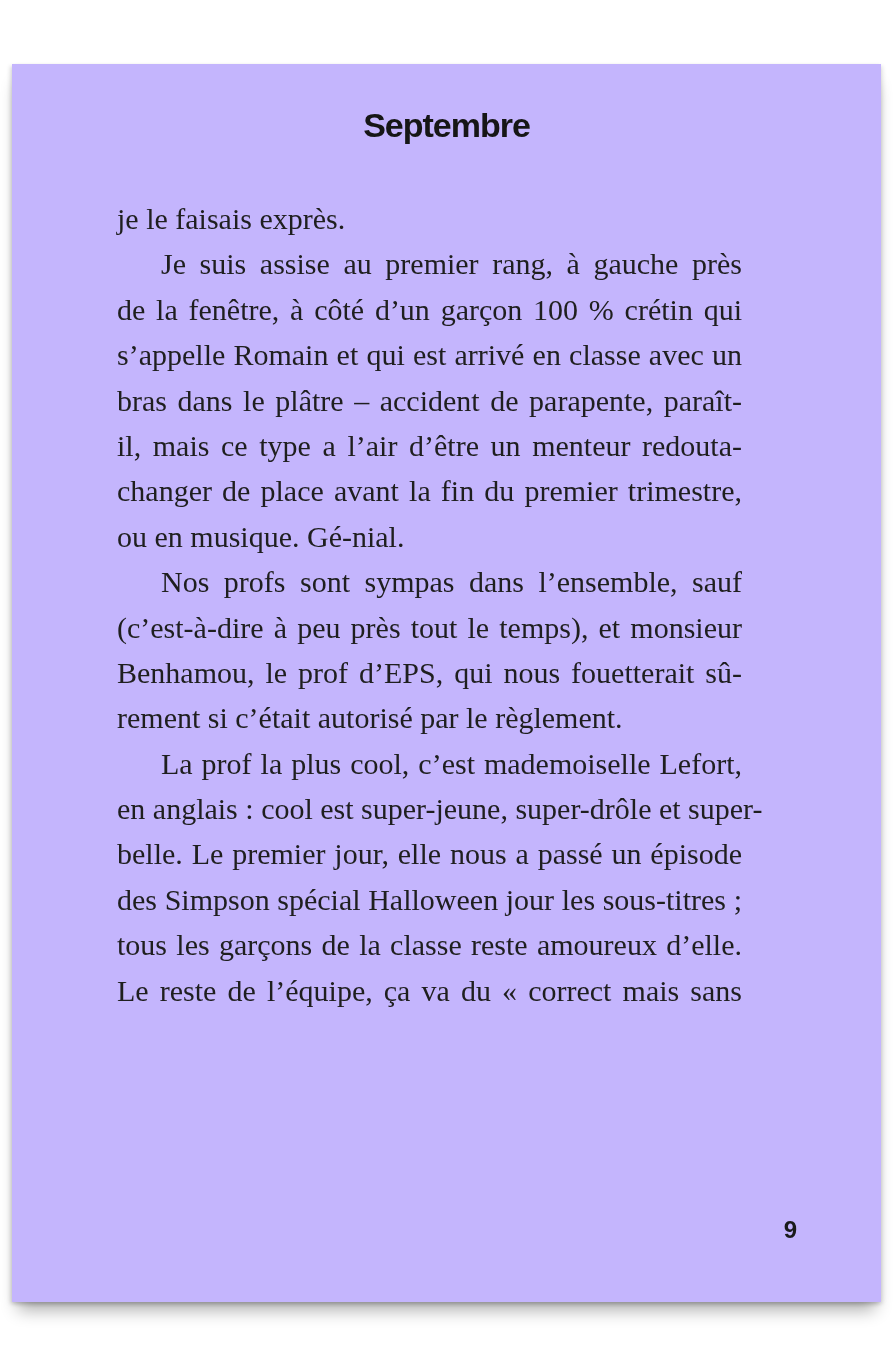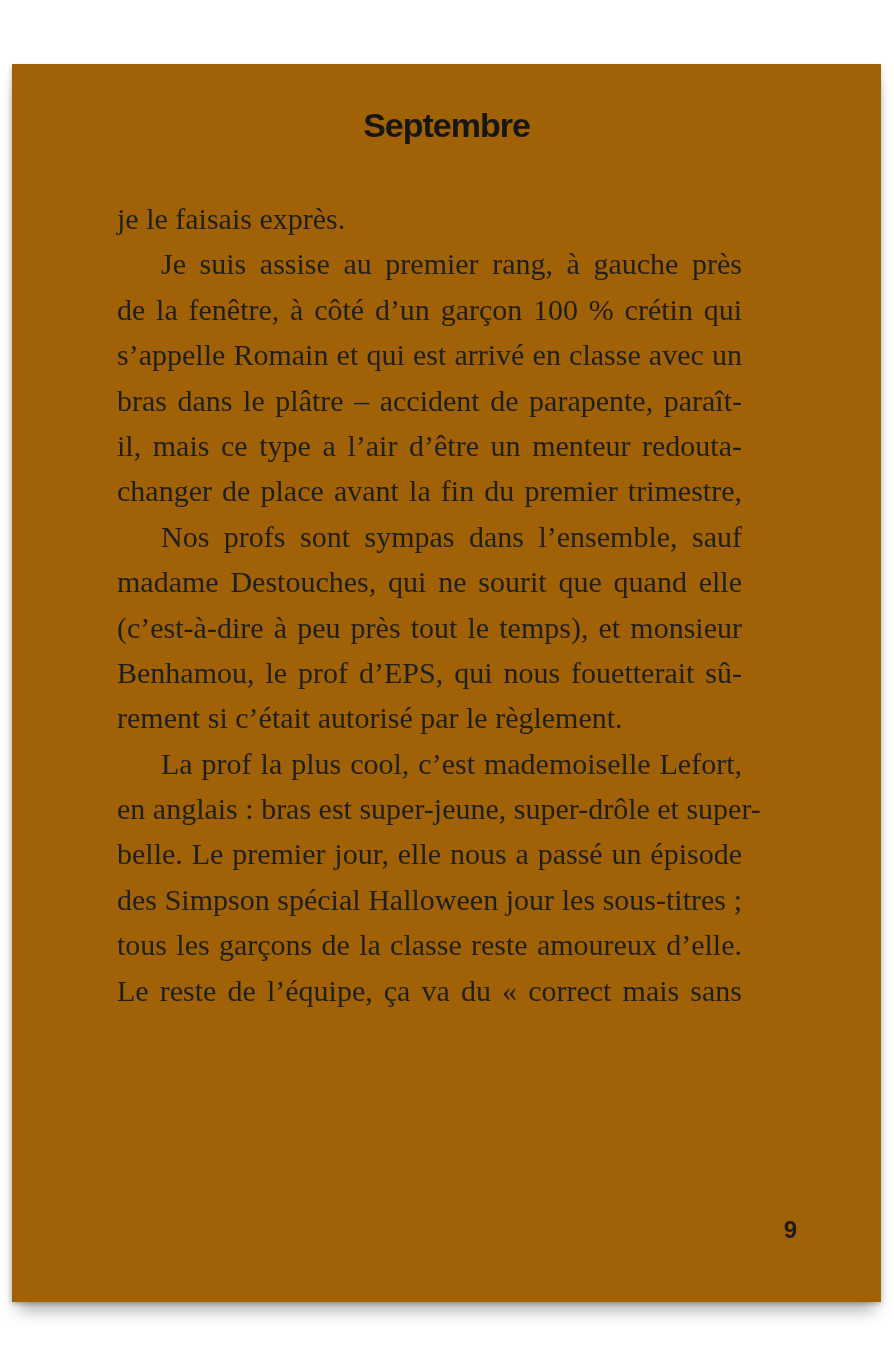--- a/index.html
+++ b/index.html
@@ -16,21 +16,21 @@
     width: 894px;
     height: 1362px;
     background: #ffffff;
   }
   .sheet {
     position: absolute;
     left: 12px;
     top: 64px;
     width: 869px;
     height: 1238px;
-    background: #a16207;
+    background: #c4b5fd;
     box-shadow:
       -2px 2px 4px rgba(0,0,0,0.14),
       2px 2px 4px rgba(0,0,0,0.10),
       0 14px 16px -6px rgba(0,0,0,0.32);
   }
   .chapter {
     position: absolute;
     top: 42px;
     left: 0;
     width: 100%;
@@ -84,27 +84,27 @@
   <div class="sheet">
     <h1 class="chapter">Septembre</h1>
     <div class="text-block" id="text-block">
         <div class="line endline"><span>je le faisais exprès.</span></div>
         <div class="line indent"><span>Je suis assise au premier rang, à gauche près</span></div>
         <div class="line"><span>de la fenêtre, à côté d’un garçon 100 % crétin qui</span></div>
         <div class="line"><span>s’appelle Romain et qui est arrivé en classe avec un</span></div>
         <div class="line"><span>bras dans le plâtre – accident de parapente, paraît-</span></div>
         <div class="line"><span>il, mais ce type a l’air d’être un menteur redouta-</span></div>
         <div class="line"><span>changer de place avant la fin du premier trimestre,</span></div>
+        <div class="line endline"><span>ou en musique. Gé-nial.</span></div>
         <div class="line indent"><span>Nos profs sont sympas dans l’ensemble, sauf</span></div>
-        <div class="line"><span>madame Destouches, qui ne sourit que quand elle</span></div>
         <div class="line"><span>(c’est-à-dire à peu près tout le temps), et monsieur</span></div>
         <div class="line"><span>Benhamou, le prof d’EPS, qui nous fouetterait sû-</span></div>
         <div class="line endline"><span>rement si c’était autorisé par le règlement.</span></div>
         <div class="line indent"><span>La prof la plus cool, c’est mademoiselle Lefort,</span></div>
-        <div class="line"><span>en anglais : bras est super-jeune, super-drôle et super-</span></div>
+        <div class="line"><span>en anglais : cool est super-jeune, super-drôle et super-</span></div>
         <div class="line"><span>belle. Le premier jour, elle nous a passé un épisode</span></div>
         <div class="line"><span>des </span><span class="it">Simpson</span><span> spécial Halloween jour les sous-titres ;</span></div>
         <div class="line"><span>tous les garçons de la classe reste amoureux d’elle.</span></div>
         <div class="line"><span>Le reste de l’équipe, ça va du « correct mais sans</span></div>
       </div>
     <div class="pagenum">9</div>
   </div>
 </div>
 
 </body></html>

